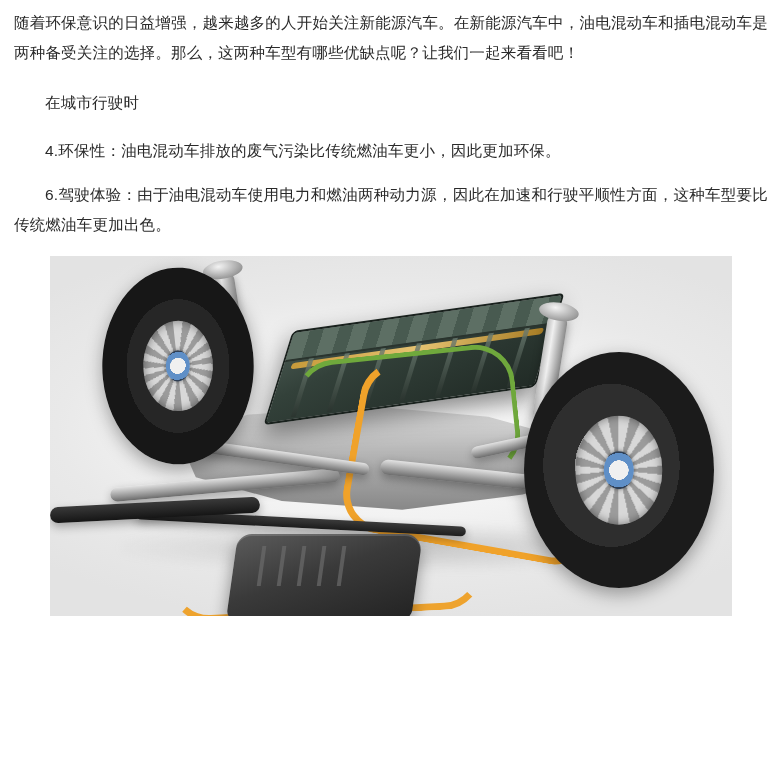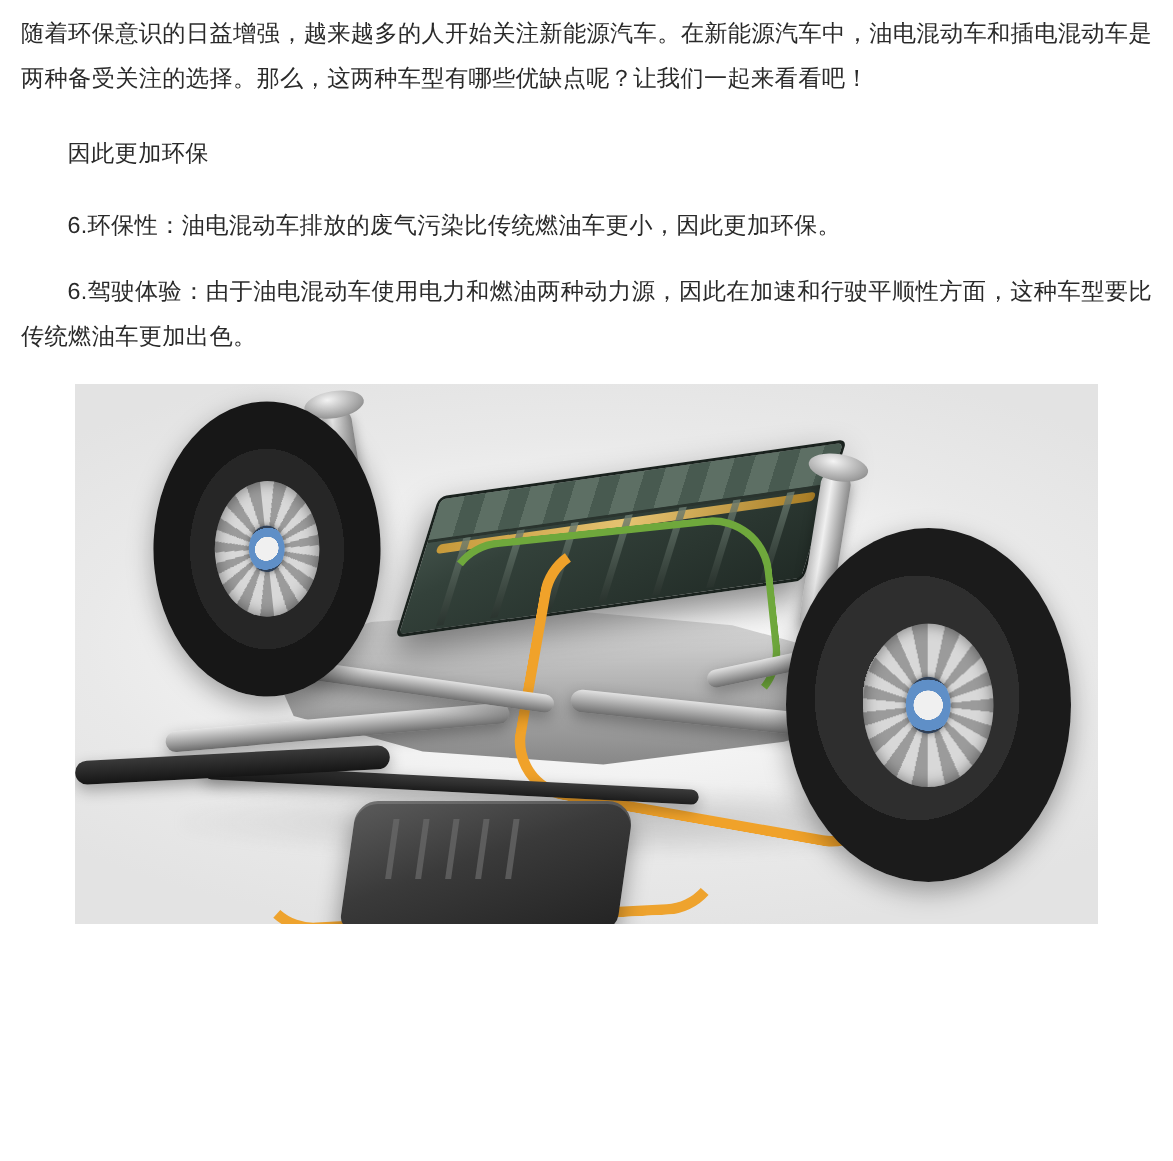--- a/index.html
+++ b/index.html
@@ -252,25 +252,25 @@
     box-shadow: 0 4px 10px rgba(0,0,0,0.3);
   }
 </style>
 </head>
 <body>
 
 <div class="page">
 
   <p class="para lead">随着环保意识的日益增强，越来越多的人开始关注新能源汽车。在新能源汽车中，油电混动车和插电混动车是两种备受关注的选择。那么，这两种车型有哪些优缺点呢？让我们一起来看看吧！</p>
 
-  <p class="para heading">因此更加环保</p>
-
-
-
-  <p class="para indent">6.环保性：油电混动车排放的废气污染比传统燃油车更小，因此更加环保。</p>
+  <p class="para heading">在城市行驶时</p>
+
+
+
+  <p class="para indent">4.环保性：油电混动车排放的废气污染比传统燃油车更小，因此更加环保。</p>
 
   <p class="para indent">6.驾驶体验：由于油电混动车使用电力和燃油两种动力源，因此在加速和行驶平顺性方面，这种车型要比传统燃油车更加出色。</p>
 
   <div class="figure">
     <div class="car-image">
 
       <div class="shadow-ground"></div>
 
       <div class="subframe"></div>
 

